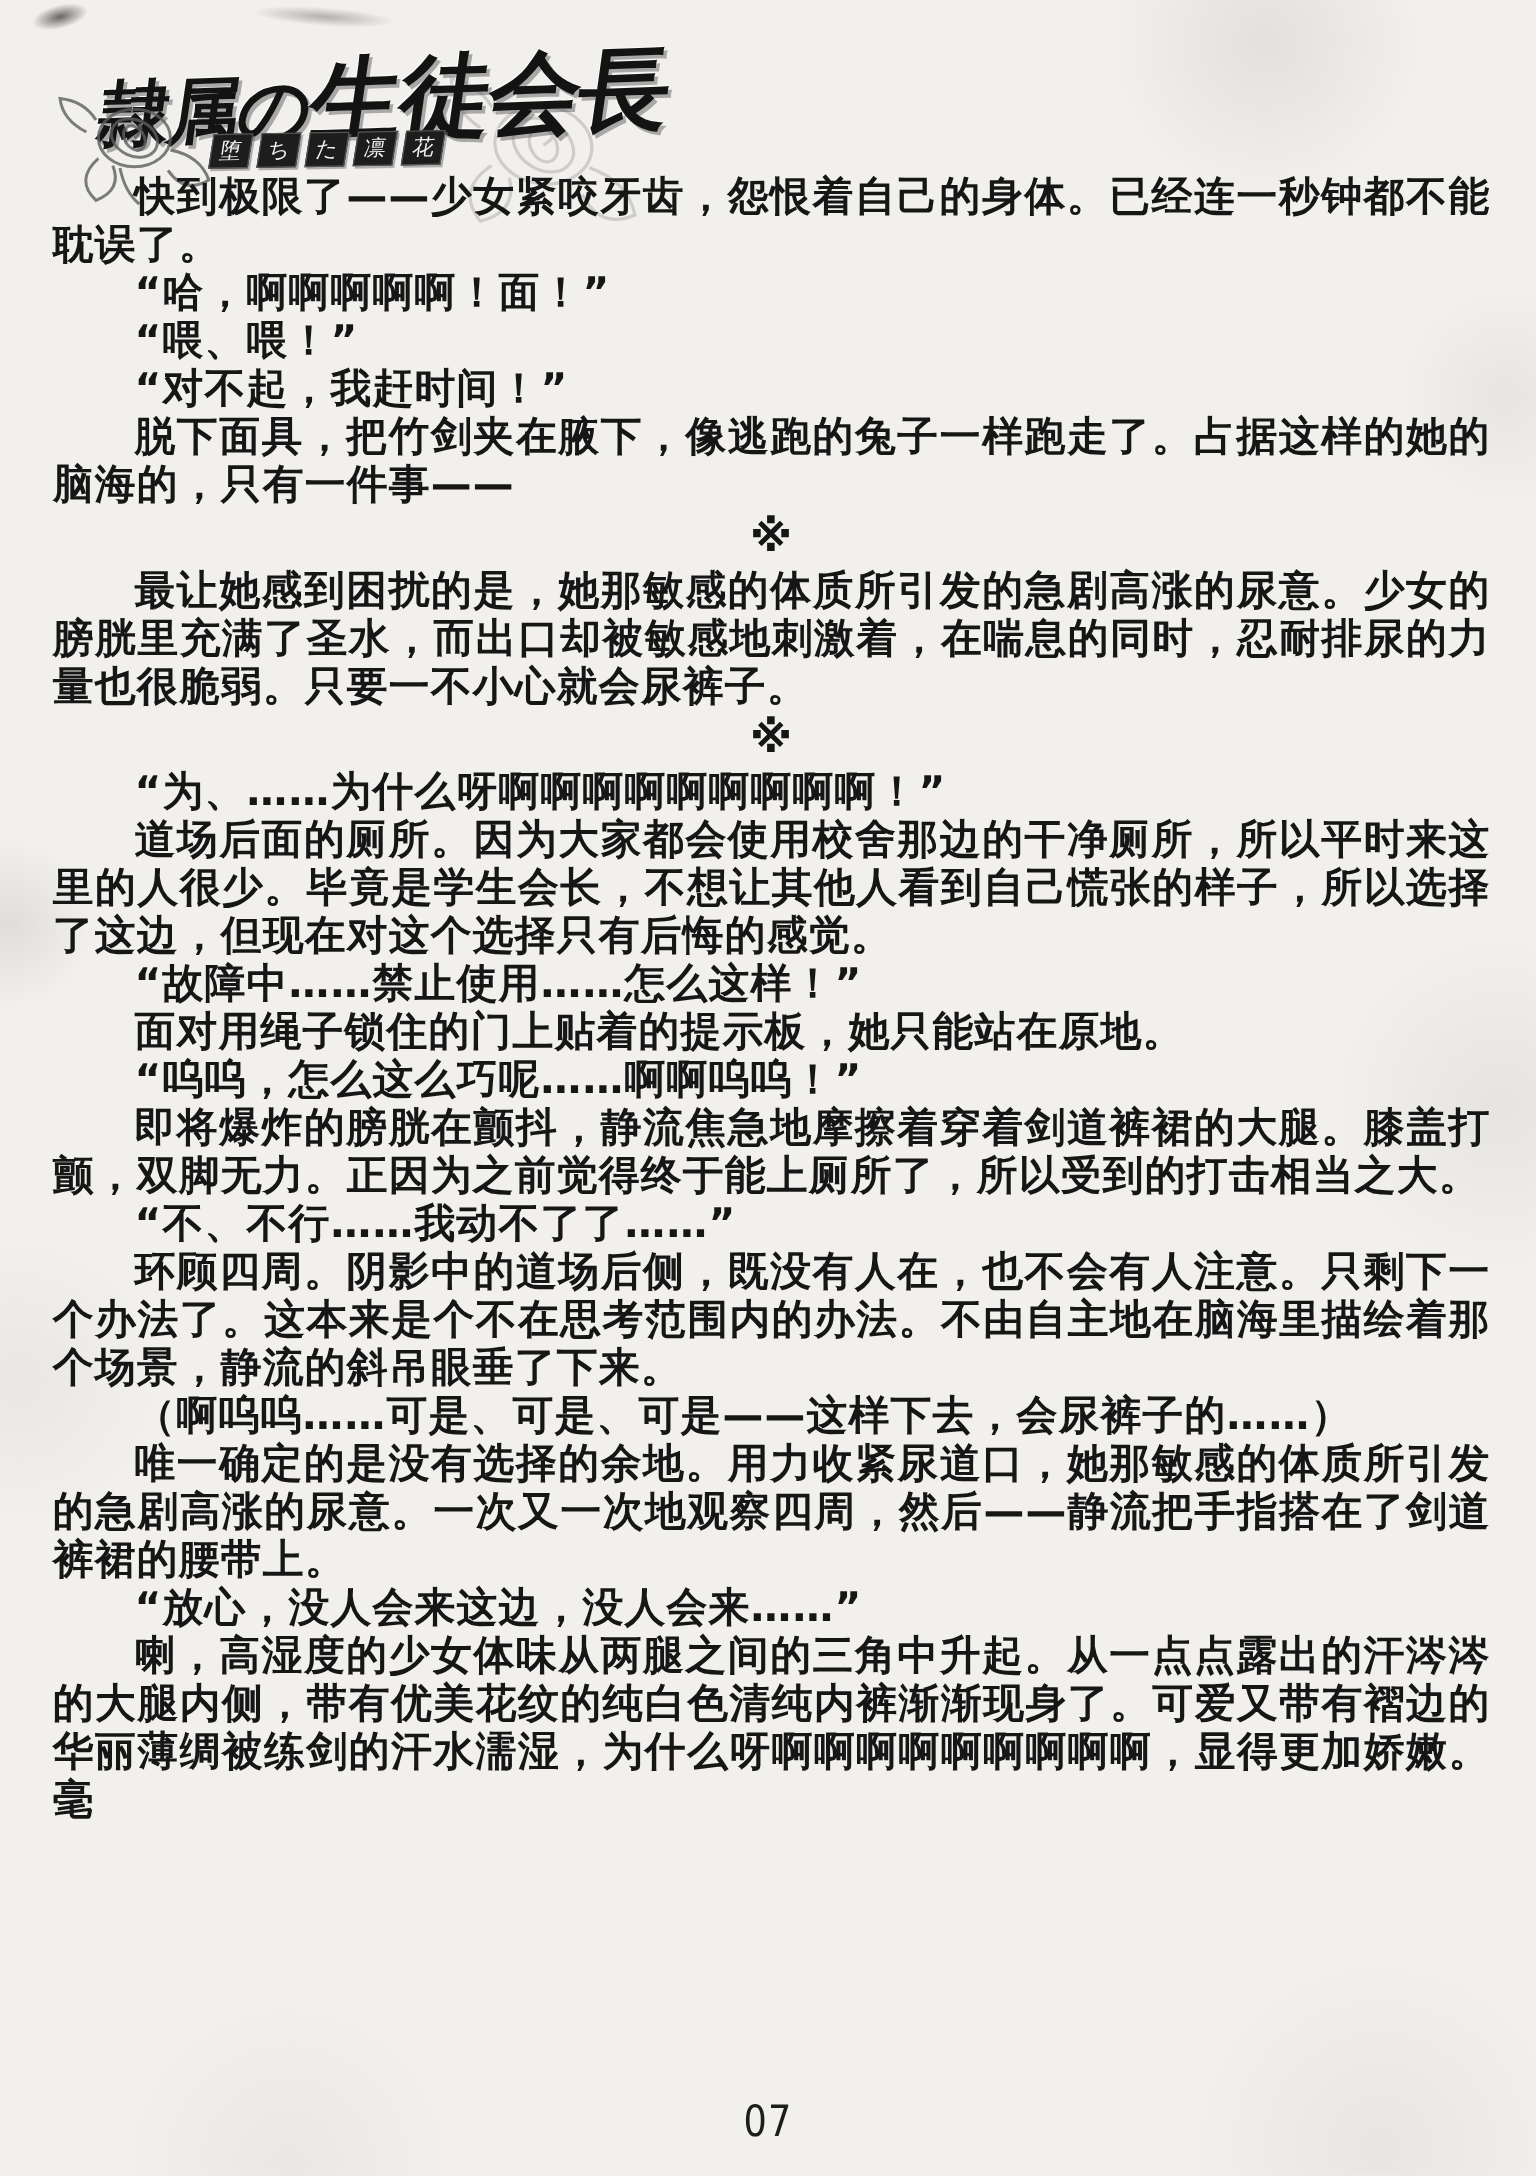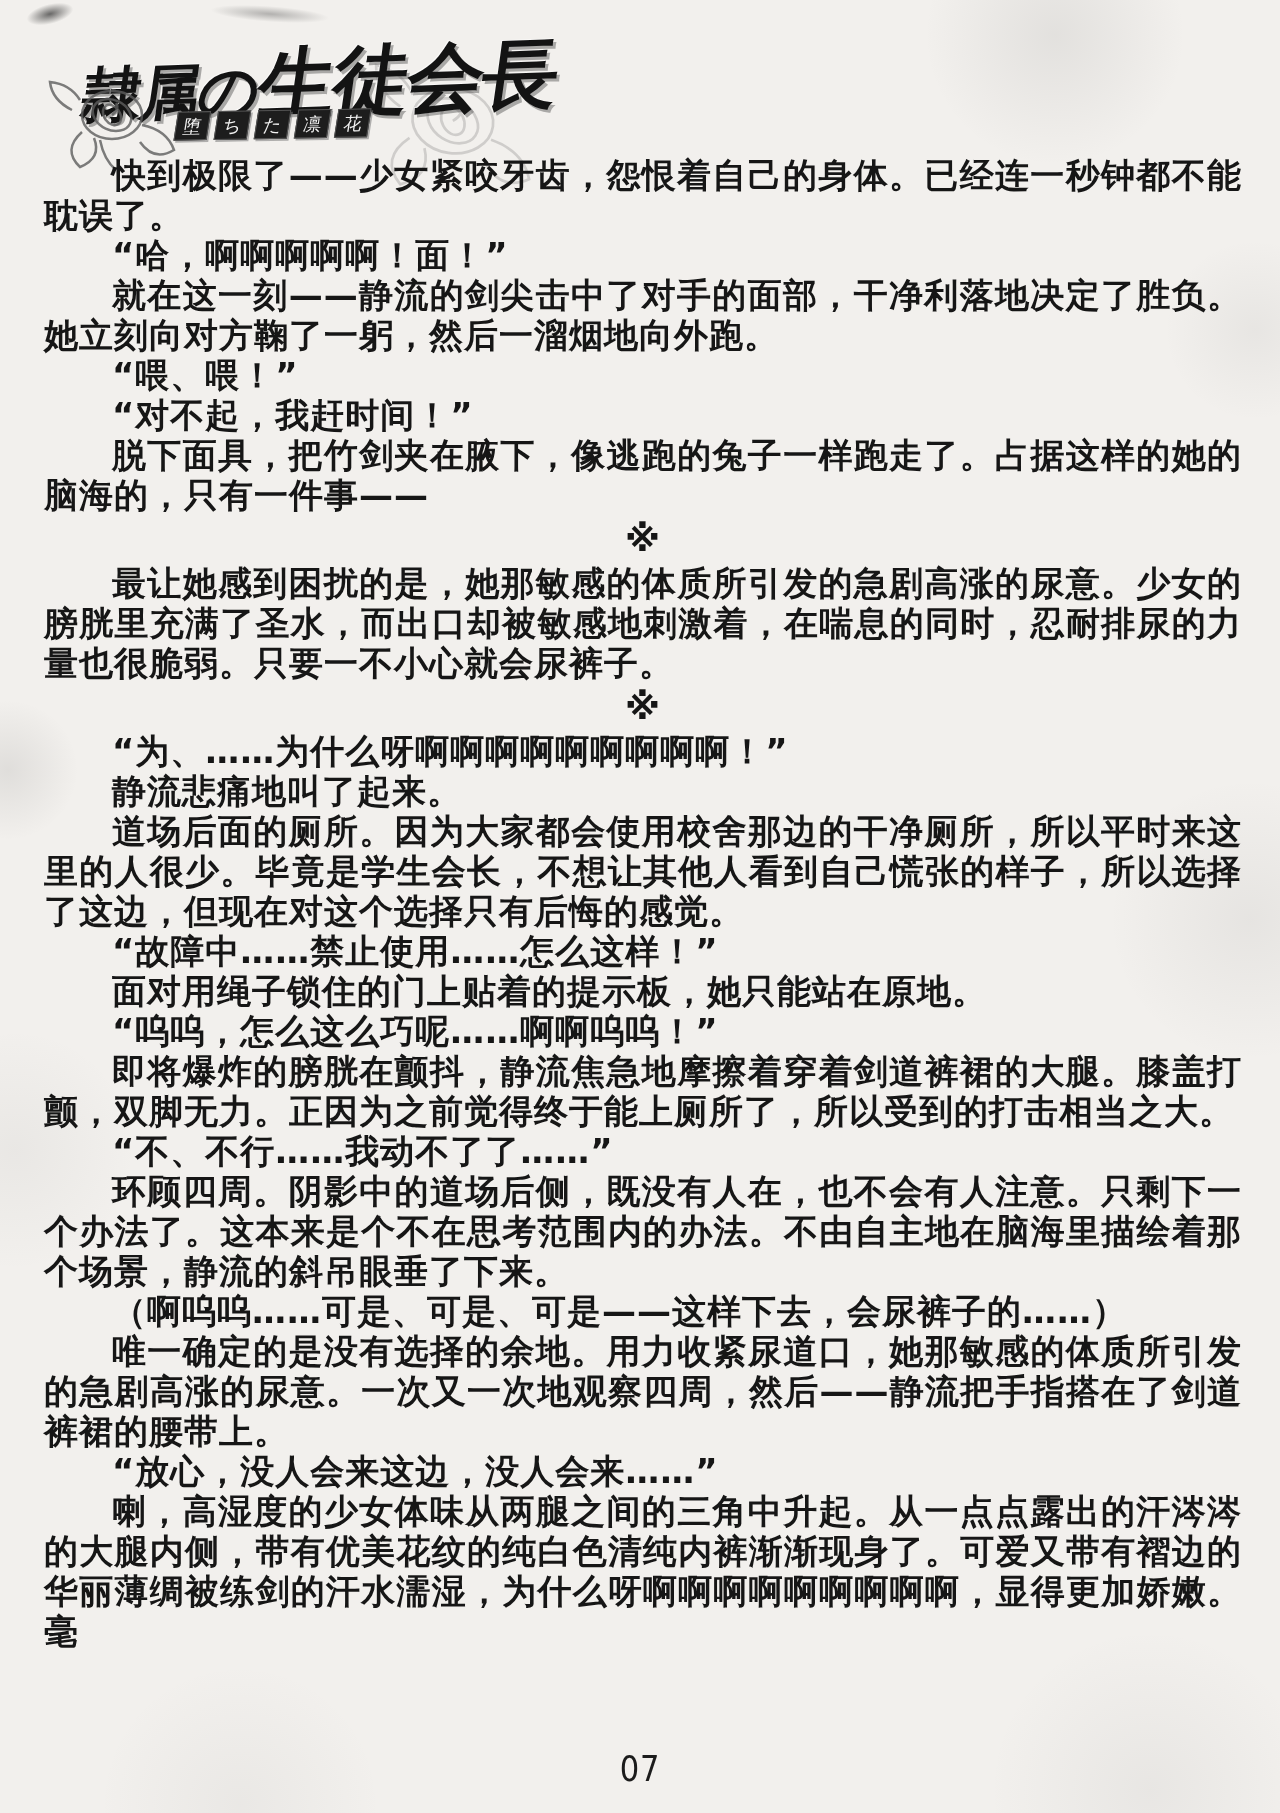--- a/index.html
+++ b/index.html
@@ -56,21 +56,21 @@
     transform: rotate(-14deg);
   }
   .speck-top {
     position: absolute; left: 210px; top: 6px; width: 120px; height: 16px;
     background: radial-gradient(ellipse at center, rgba(60,60,60,0.35), rgba(60,60,60,0) 70%);
     transform: rotate(4deg);
   }
 
   
   .content {
-    position: absolute; top: 155px; left: 44px; right: 38px;
+    position: absolute; top: 144px; left: 44px; right: 38px;
     font-size: 34px; line-height: 40px; letter-spacing: 1px;
     text-align: justify;
     font-weight: 600;
   }
   .content p { margin: 0; text-indent: 2em; }
   .content p.sym {
     text-align: center; text-indent: 0;
     font-size: 36px; line-height: 44px; margin: 2px 0;
   }
 
@@ -120,29 +120,27 @@
       <path d="M100,55 Q125,60 132,80 Q112,92 98,72"></path>
       <path d="M30,40 Q10,30 8,12 Q28,14 38,30"></path>
       <path d="M58,70 Q62,90 74,100"></path>
     </g>
   </svg>
 </div>
 
 <div class="content">
   <p>快到极限了——少女紧咬牙齿，怨恨着自己的身体。已经连一秒钟都不能耽误了。</p>
   <p>“哈，啊啊啊啊啊！面！”</p>
-  <p>就在这一刻——静流的剑尖击中了对手的面部，干净利落地决定了胜负。她立刻向对方鞠了一躬，然后一溜烟地向外跑。</p>
   <p>“喂、喂！”</p>
   <p>“对不起，我赶时间！”</p>
   <p>脱下面具，把竹剑夹在腋下，像逃跑的兔子一样跑走了。占据这样的她的脑海的，只有一件事——</p>
   <p class="sym">※</p>
   <p>最让她感到困扰的是，她那敏感的体质所引发的急剧高涨的尿意。少女的膀胱里充满了圣水，而出口却被敏感地刺激着，在喘息的同时，忍耐排尿的力量也很脆弱。只要一不小心就会尿裤子。</p>
   <p class="sym">※</p>
   <p>“为、……为什么呀啊啊啊啊啊啊啊啊啊！”</p>
-  <p>静流悲痛地叫了起来。</p>
   <p>道场后面的厕所。因为大家都会使用校舍那边的干净厕所，所以平时来这里的人很少。毕竟是学生会长，不想让其他人看到自己慌张的样子，所以选择了这边，但现在对这个选择只有后悔的感觉。</p>
   <p>“故障中……禁止使用……怎么这样！”</p>
   <p>面对用绳子锁住的门上贴着的提示板，她只能站在原地。</p>
   <p>“呜呜，怎么这么巧呢……啊啊呜呜！”</p>
   <p>即将爆炸的膀胱在颤抖，静流焦急地摩擦着穿着剑道裤裙的大腿。膝盖打颤，双脚无力。正因为之前觉得终于能上厕所了，所以受到的打击相当之大。</p>
   <p>“不、不行……我动不了了……”</p>
   <p>环顾四周。阴影中的道场后侧，既没有人在，也不会有人注意。只剩下一个办法了。这本来是个不在思考范围内的办法。不由自主地在脑海里描绘着那个场景，静流的斜吊眼垂了下来。</p>
   <p>（啊呜呜……可是、可是、可是——这样下去，会尿裤子的……）</p>
   <p>唯一确定的是没有选择的余地。用力收紧尿道口，她那敏感的体质所引发的急剧高涨的尿意。一次又一次地观察四周，然后——静流把手指搭在了剑道裤裙的腰带上。</p>
   <p>“放心，没人会来这边，没人会来……”</p>

